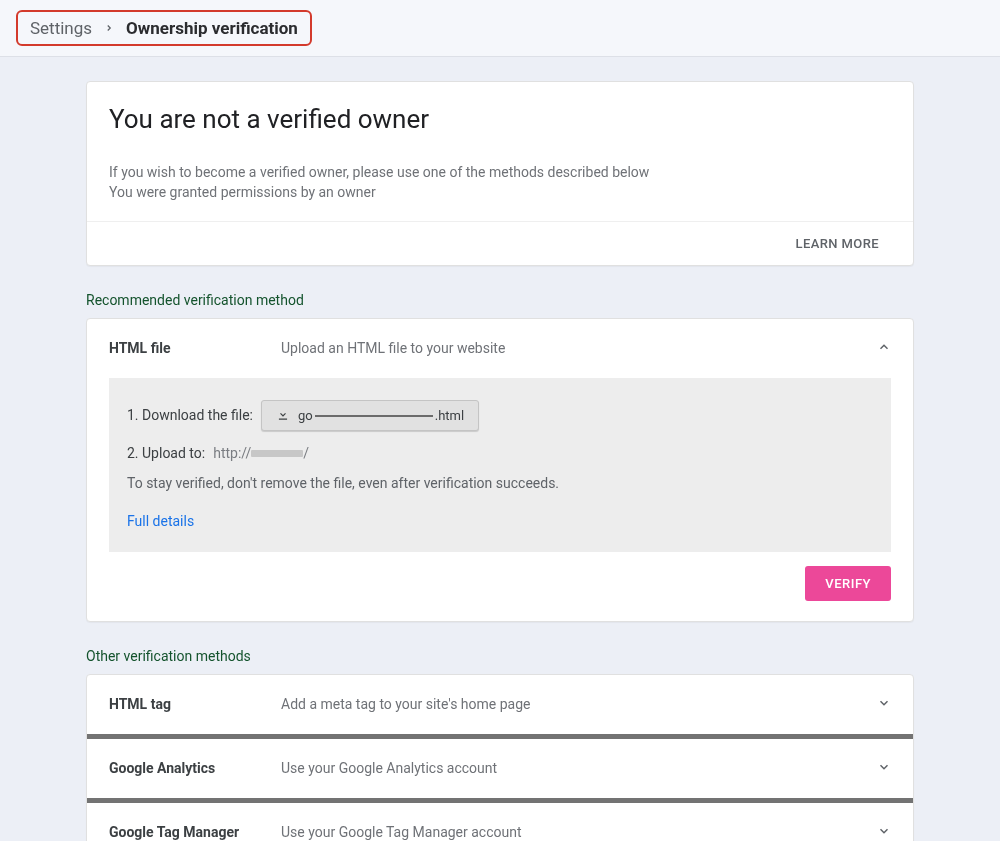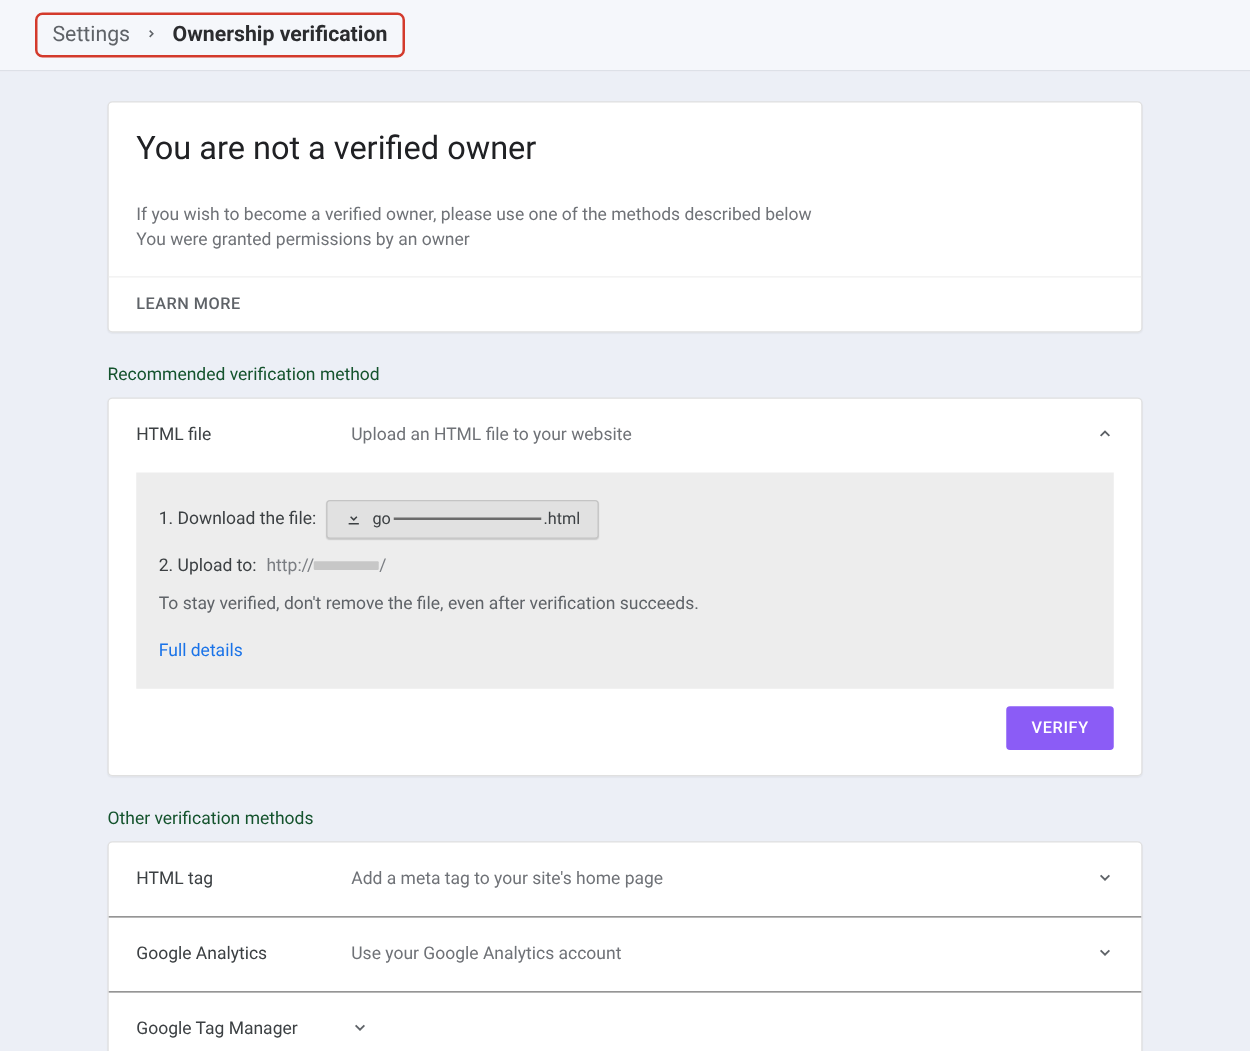--- a/index.html
+++ b/index.html
@@ -1,45 +1,45 @@
 <!DOCTYPE html>
 <html><head>
   <meta charset="utf-8">
   <style>
     *{box-sizing:border-box;margin:0;padding:0;font-family:Roboto,Arial,sans-serif}
     body{background:#eceff6;width:1000px;height:841px;color:#3c4043}
-    .header{background:#f5f7fb;border-bottom:1px solid #dde0e7;padding:10px 28px}
+    .header{background:#f5f7fb;border-bottom:1px solid #dde0e7;padding:10px 16px}
     .breadcrumb{display:inline-flex;align-items:center;gap:12px;border:2px solid #d33a2c;border-radius:6px;padding:6px 12px;background:#f5f7fb}
     .crumb{font-size:17px;color:#5f6368}
     .crumb.current{font-weight:700;color:#2b2c2f}
     .chev{color:#5f6368;font-size:14px}
     .wrap{width:828px;margin:24px auto 40px}
     .card{background:#fff;border:1px solid #e0e0e0;border-radius:4px;box-shadow:0 1px 1px rgba(0,0,0,.04)}
     .card-pad{padding:22px 22px 18px 22px}
     h1{font-size:26px;color:#202124;font-weight:400;margin-bottom:28px}
     .sub{color:#6f7277;font-size:14px;line-height:1.45}
-    .card-foot{display:flex;justify-content:flex-start;border-top:1px solid #efefef;padding:14px 22px}
+    .card-foot{display:flex;justify-content:flex-end;border-top:1px solid #efefef;padding:14px 34px}
     .link-upper{color:#5f6368;font-size:13px;font-weight:500;letter-spacing:.4px;cursor:pointer}
     .section-label{color:#14532d;font-size:14px;margin:26px 0 10px 0}
     .method-head{display:flex;align-items:center;padding:20px 22px;cursor:pointer}
-    .m-title{width:172px;color:#3c4043;font-size:14px;font-weight:400}
+    .m-title{width:172px;color:#3c4043;font-size:14px;font-weight:700}
     .m-desc{flex:1;color:#6f7277;font-size:14px}
     .caret{color:#5f6368}
     .method-body{margin:0 22px 0 22px;background:#ededed;padding:22px 18px}
     .step{color:#3c4043;font-size:14px;margin-bottom:14px;display:flex;align-items:center;flex-wrap:wrap;gap:8px}
     .step .muted{color:#7a7d82}
     .dl-btn{display:inline-flex;align-items:center;gap:8px;background:#e1e1e1;border:1px solid #c4c4c4;border-radius:3px;padding:7px 14px;color:#3c4043;font-size:13px;cursor:pointer;box-shadow:0 1px 1px rgba(0,0,0,.15)}
     .dl-btn svg{width:14px;height:14px}
     .dl-name{position:relative}
     .dl-name .redact{display:inline-block;height:2px;width:118px;background:#6b6b6b;vertical-align:middle;margin:0 2px}
     .note{color:#5f6368;font-size:14px;margin-top:4px}
     .full{color:#1a73e8;font-size:14px;margin-top:22px;display:inline-block;cursor:pointer}
     .verify-row{display:flex;justify-content:flex-end;padding:14px 22px 20px}
-    .verify{background:#8b5cf6;color:#fff;font-size:13px;font-weight:500;letter-spacing:.5px;border:none;border-radius:3px;padding:10px 20px;cursor:pointer}
-    .list-card .method-head{border-top:1px solid #737373}
+    .verify{background:#ec4899;color:#fff;font-size:13px;font-weight:500;letter-spacing:.5px;border:none;border-radius:3px;padding:10px 20px;cursor:pointer}
+    .list-card .method-head{border-top:5px solid #737373}
     .list-card .method-head:first-child{border-top:none}
     .redact2{display:inline-block;height:7px;width:52px;background:#c7c7c7;vertical-align:middle;border-radius:1px}
   </style>
 </head>
 <body>
 
 <div class="header">
   <div class="breadcrumb">
     <span class="crumb">Settings</span>
     <span class="chev">
@@ -112,20 +112,21 @@
     </div>
     <div class="method-head">
       <div class="m-title">Google Analytics</div>
       <div class="m-desc">Use your Google Analytics account</div>
       <span class="caret"><svg width="14" height="14" viewBox="0 0 24 24" fill="none" stroke="currentColor" stroke-width="2.5">
             <path d="M6 9l6 6 6-6"></path>
           </svg></span>
     </div>
     <div class="method-head">
       <div class="m-title">Google Tag Manager</div>
+      <div class="m-desc">Use your Google Tag Manager account</div>
       <span class="caret"><svg width="14" height="14" viewBox="0 0 24 24" fill="none" stroke="currentColor" stroke-width="2.5">
             <path d="M6 9l6 6 6-6"></path>
           </svg></span>
     </div>
     <div class="method-head">
       
       
       
     </div>
   </div>

